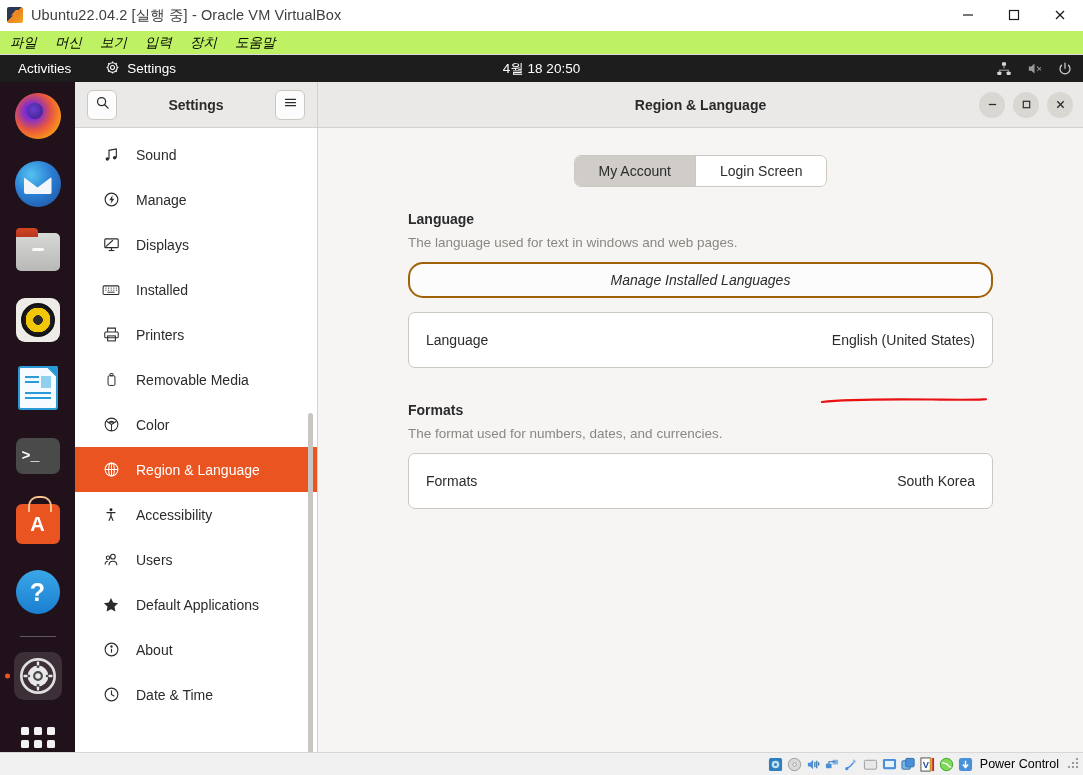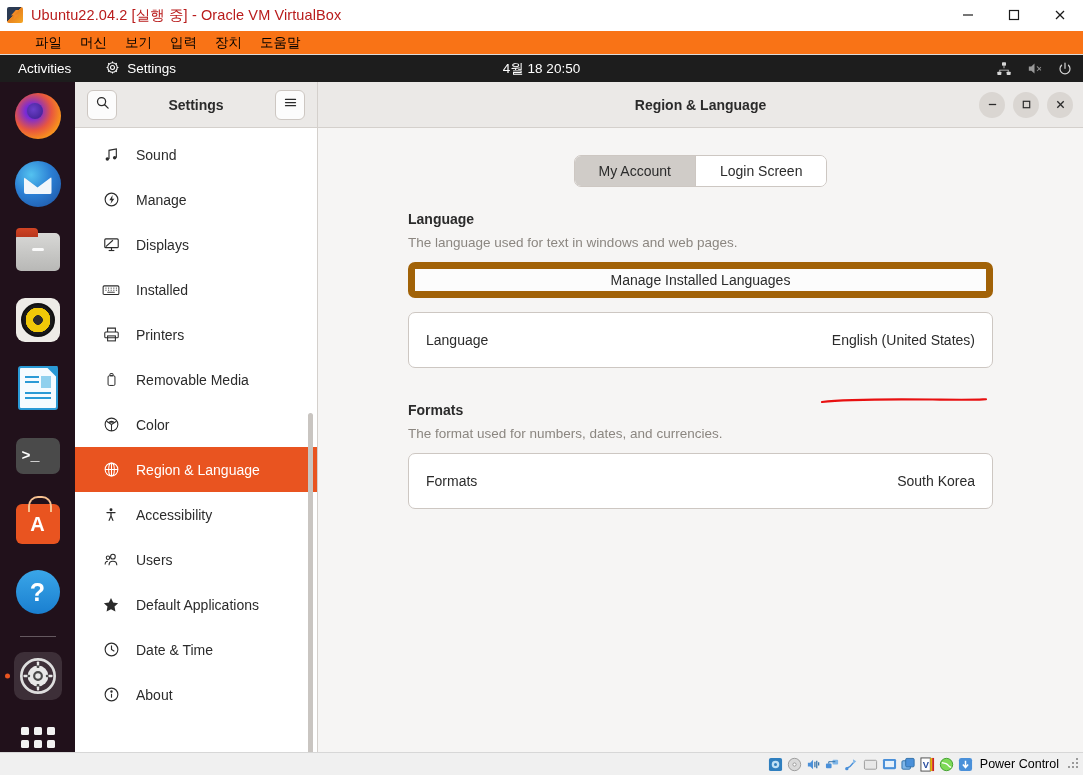--- a/index.html
+++ b/index.html
@@ -30,37 +30,38 @@
     background: linear-gradient(135deg,#2b3a52 0%,#2b3a52 45%,#e8821e 46%,#f5a623 100%);
     border-radius: 2px;
   }
   #vbox-app-icon::after {
     content: ""; position: absolute; left: 4px; top: 3px;
     width: 8px; height: 10px;
     background: #f28c28;
     clip-path: polygon(60% 0, 100% 0, 45% 45%, 100% 45%, 25% 100%, 45% 55%, 0 55%);
   }
   #vbox-title-text {
-    font-size: 14.5px; color: #b91c1c; letter-spacing: 0.1px;
+    font-size: 14.5px; color: #404040; letter-spacing: 0.1px;
   }
   #vbox-win-buttons {
     margin-left: auto; display: flex; height: 31px;
   }
   .vbox-wbtn {
     width: 46px; height: 31px; display: flex;
     align-items: center; justify-content: center;
     font-size: 15px; color: #1b1b1b; cursor: default;
   }
 
   #vbox-menubar {
     height: 24px; flex: 0 0 24px;
-    background: #f97316;
+    background: #bef264;
     display: flex; align-items: center;
-    padding-left: 26px;
+    padding-left: 1px;
     border-bottom: 1px solid #dcdcdc;
+    font-style: italic;
   }
   .vbox-menu-item {
     font-size: 13.5px; color: #000;
     padding: 2px 9px; cursor: default;
   }
 
   
   #guest-screen {
     flex: 1 1 auto;
     position: relative;
@@ -324,23 +325,24 @@
   .tab-btn + .tab-btn { border-left: 1px solid #cdc7c2; }
 
   .section-title {
     font-size: 14px; font-weight: bold; color: #2b2b2b; margin-bottom: 8px;
   }
   .section-desc {
     font-size: 13.5px; color: #8b8680; margin-bottom: 12px;
   }
   .wide-button {
     display: block; width: 100%; height: 36px;
-    background: #fcfcfc; border: 7px solid #a16207; border-radius: 7px;
+    background: #fcfcfc; border: 2px solid #a16207; border-radius: 15px;
     font-size: 14px; color: #2b2b2b; cursor: pointer;
     font-family: inherit;
+    font-style: italic;
   }
   .list-frame {
     margin-top: 14px; background: #ffffff;
     border: 1px solid #cdc7c2; border-radius: 7px;
     overflow: hidden;
   }
   .list-row {
     height: 54px; display: flex; align-items: center;
     padding: 0 17px; cursor: pointer; position: relative;
   }
@@ -703,35 +705,35 @@
                   <path d="M12 2.5l2.9 6.1 6.6.9-4.8 4.6 1.2 6.6L12 17.6 6.1 20.7l1.2-6.6L2.5 9.5l6.6-.9z"></path>
                 </svg>
               </span>
               <span>Default Applications</span>
             </div>
 
             <div class="side-item">
               <span class="s-icon">
                 <svg width="17" height="17" viewBox="0 0 24 24" fill="none" stroke="#2b2b2b" stroke-width="1.6">
                   <circle cx="12" cy="12" r="9"></circle>
-                    <path d="M12 6.5V12l4 2.4"></path>
-                </svg>
-              </span>
-              <span>Date &amp; Time</span>
+                    <line x1="12" y1="11" x2="12" y2="16.5"></line>
+                  <circle cx="12" cy="7.8" r="0.9" fill="#2b2b2b"></circle>
+                </svg>
+              </span>
+              <span>About</span>
             </div>
 
             <div class="side-item">
               <span class="s-icon">
                 <svg width="17" height="17" viewBox="0 0 24 24" fill="none" stroke="#2b2b2b" stroke-width="1.6">
                   <circle cx="12" cy="12" r="9"></circle>
-                    <line x1="12" y1="11" x2="12" y2="16.5"></line>
-                  <circle cx="12" cy="7.8" r="0.9" fill="#2b2b2b"></circle>
-                </svg>
-              </span>
-              <span>About</span>
+                    <path d="M12 6.5V12l4 2.4"></path>
+                </svg>
+              </span>
+              <span>Date &amp; Time</span>
             </div>
 
           </div>
           <div id="sidebar-scrollbar"></div>
         </div>
 
         <div id="content-pane">
 
           <div id="tab-switcher">
             <div id="tab-group">

